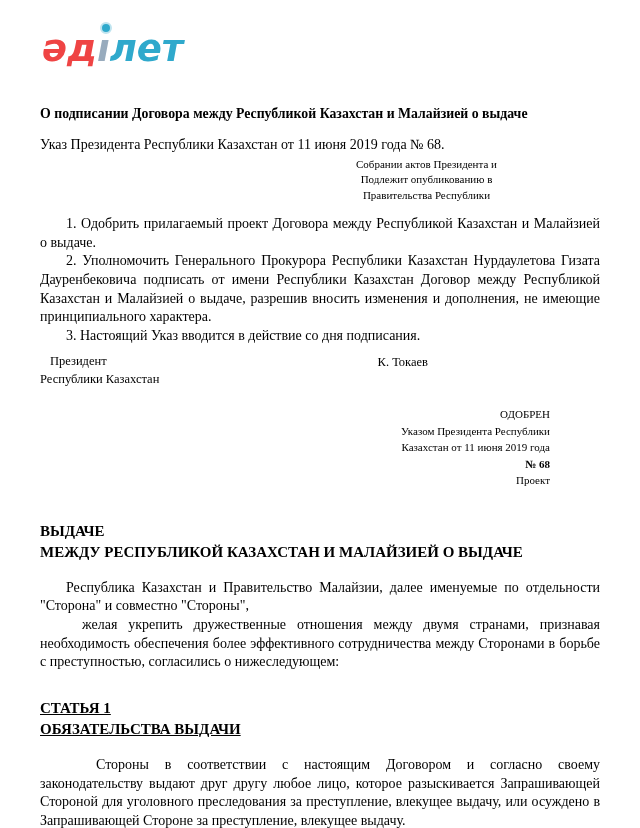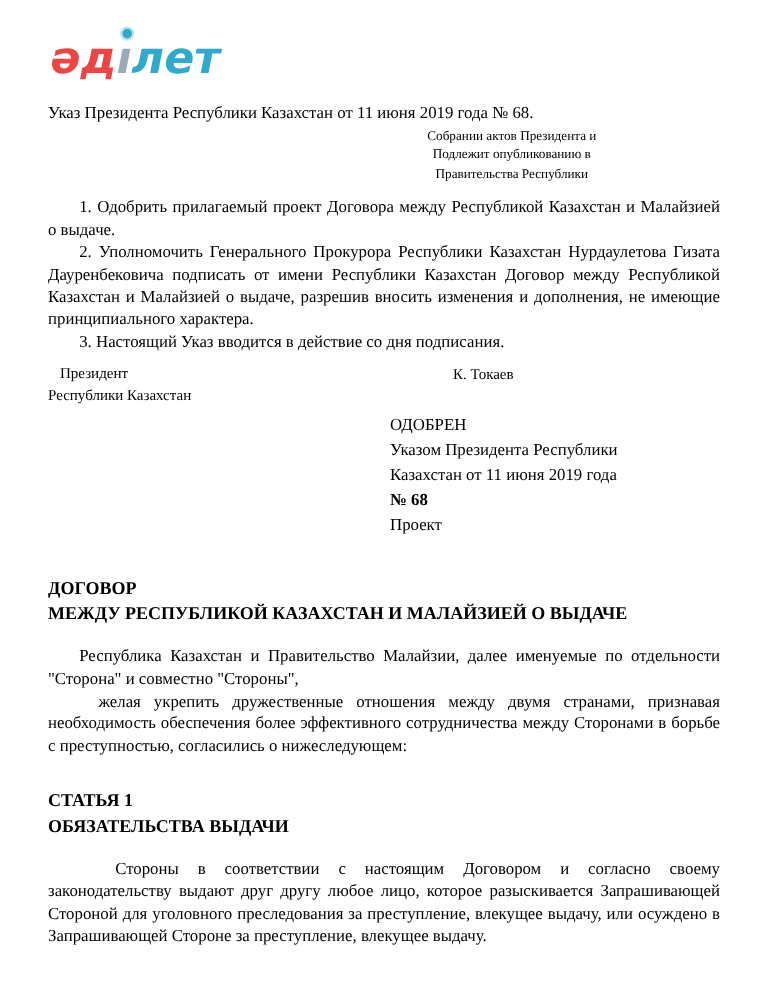--- a/index.html
+++ b/index.html
@@ -42,36 +42,37 @@
   .bold { font-weight:bold; }
 
   .sig-row {
     display:flex; justify-content:space-between; align-items:flex-start;
     margin-top:8px; font-size:12.5px; line-height:1.4;
   }
   .sig-left div:first-child { padding-left:10px; }
   .sig-right { margin-right:172px; padding-top:1px; }
 
   .approved {
-    width:225px; margin:6px 50px 0 auto;
-    text-align:left; font-size:14px; line-height:1.5;
+    width:225px; margin:18px 50px 0 auto;
+    text-align:right; font-size:11px; line-height:1.5;
   }
 
   .heading { font-size:15px; font-weight:bold; margin:32px 0 16px 0; line-height:1.4; }
-  .heading2 { font-size:15px; font-weight:bold; margin:26px 0 16px 0; line-height:1.4; }
+  .heading2 { font-size:15px; font-weight:bold; margin:26px 0 16px 0; line-height:1.4;text-decoration:underline; }
 </style>
 </head>
 <body>
 
 <div class="page">
 
   <div class="logo">
     <span class="lp1">әд</span><span class="li"><span class="li-dot"></span><span>ı</span></span><span class="lp3">лет</span>
   </div>
 
+  <div class="title">О подписании Договора между Республикой Казахстан и Малайзией о выдаче</div>
 
   <p class="decree-line">Указ Президента Республики Казахстан от 11 июня 2019 года № 68.</p>
 
   <div class="pub-note">
     <div>Собрании актов Президента и</div>
     <div>Подлежит опубликованию в</div>
     <div>Правительства Республики</div>
   </div>
 
 
@@ -89,21 +90,21 @@
 
   <div class="approved">
     <div>ОДОБРЕН</div>
     <div>Указом Президента Республики</div>
     <div>Казахстан от 11 июня 2019 года</div>
     <div class="bold">№ 68</div>
     <div>Проект</div>
   </div>
 
   <div class="heading">
-    <div>ДОГОВОР</div>
+    <div>ВЫДАЧЕ</div>
     <div>МЕЖДУ РЕСПУБЛИКОЙ КАЗАХСТАН И МАЛАЙЗИЕЙ О ВЫДАЧЕ</div>
   </div>
 
   <p class="para just indent1">Республика Казахстан и Правительство Малайзии, далее именуемые по отдельности "Сторона" и совместно "Стороны",</p>
   <p class="para just indent2">желая укрепить дружественные отношения между двумя странами, признавая необходимость обеспечения более эффективного сотрудничества между Сторонами в борьбе с преступностью, согласились о нижеследующем:</p>
 
   <div class="heading2">
     <div>СТАТЬЯ 1</div>
     <div>ОБЯЗАТЕЛЬСТВА ВЫДАЧИ</div>
   </div>

